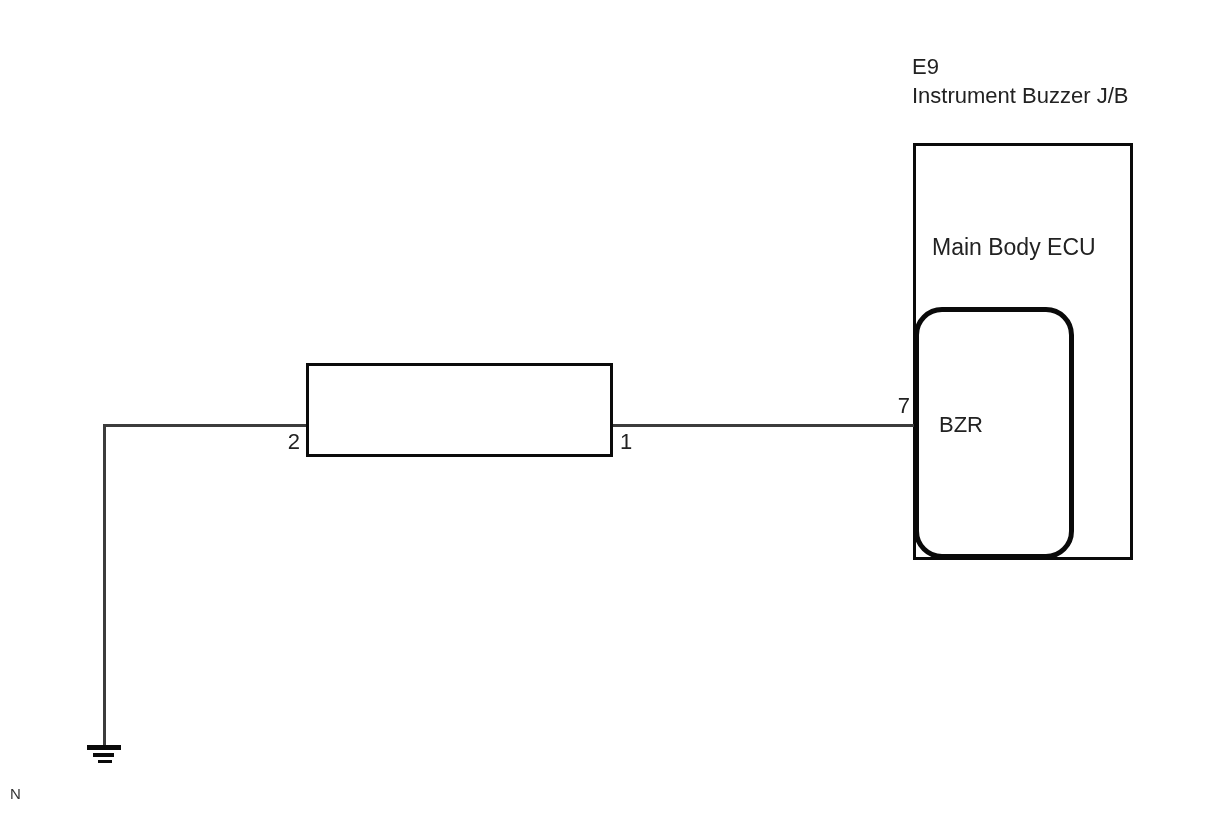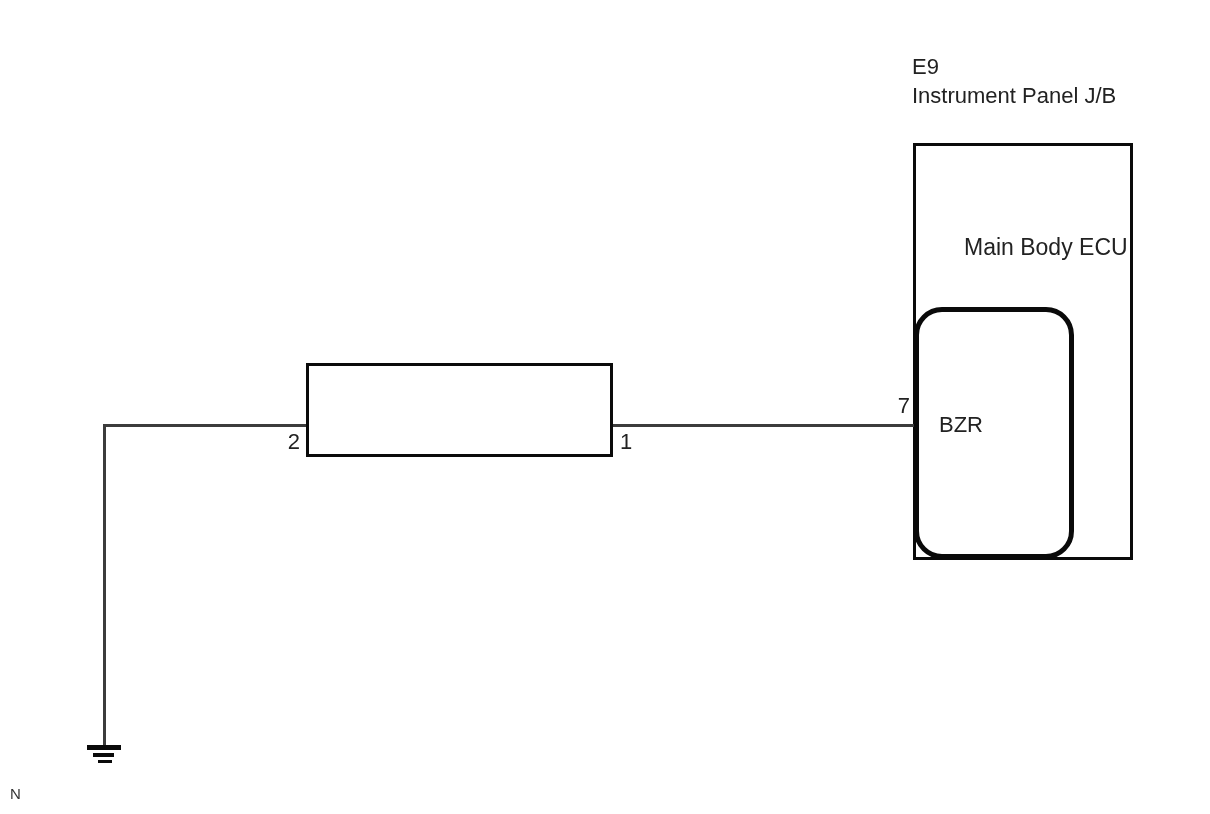--- a/index.html
+++ b/index.html
@@ -12,21 +12,21 @@
   html,body{width:1210px;height:814px;background:var(--bg);overflow:hidden;}
   body{font-family:"Liberation Sans","DejaVu Sans",sans-serif;color:var(--text);}
   .canvas{position:relative;width:1210px;height:587px;background:var(--bg);}
 
   
   .lbl{position:absolute;font-size:22px;line-height:29px;white-space:nowrap;color:var(--text);}
   .pin{position:absolute;font-size:22px;line-height:24px;white-space:nowrap;color:var(--text);}
 
   .ecu-label{left:912px;top:52px;}
   .a48-label{left:312px;top:272px;}
-  .module-label{left:932px;top:234px;font-size:23px;line-height:26px;margin-left:32px;}
+  .module-label{left:932px;top:234px;font-size:23px;line-height:26px;}
   .bzr-label{left:939px;top:412px;line-height:26px;}
 
   .pin-7{left:860px;top:394px;width:50px;text-align:right;}
   .pin-2{left:258px;top:430px;width:42px;text-align:right;}
   .pin-1{left:620px;top:430px;}
 
   
   .ecu-box{position:absolute;left:913px;top:143px;width:220px;height:417px;border:3px solid var(--border);background:transparent;}
   .connector-box{position:absolute;left:914px;top:307px;width:160px;height:252px;border:5px solid var(--border);border-radius:28px;background:var(--bg);}
   .buzzer-box{position:absolute;left:306px;top:363px;width:307px;height:94px;border:3px solid var(--border);background:var(--bg);}
@@ -46,21 +46,21 @@
 
   .footnote{position:absolute;left:10px;top:786px;font-size:15px;line-height:16px;color:#333;}
 </style>
 </head>
 <body>
 
 <div class="canvas">
 
   <div class="lbl ecu-label">
     <div>E9</div>
-    <div>Instrument Panel J/B</div>
+    <div>Instrument Buzzer J/B</div>
   </div>
 
   <div class="ecu-box"></div>
 
   <div class="lbl module-label">Main Body ECU</div>
 
   <div class="wire wire-bzr"></div>
 
   <div class="connector-box"></div>
 

